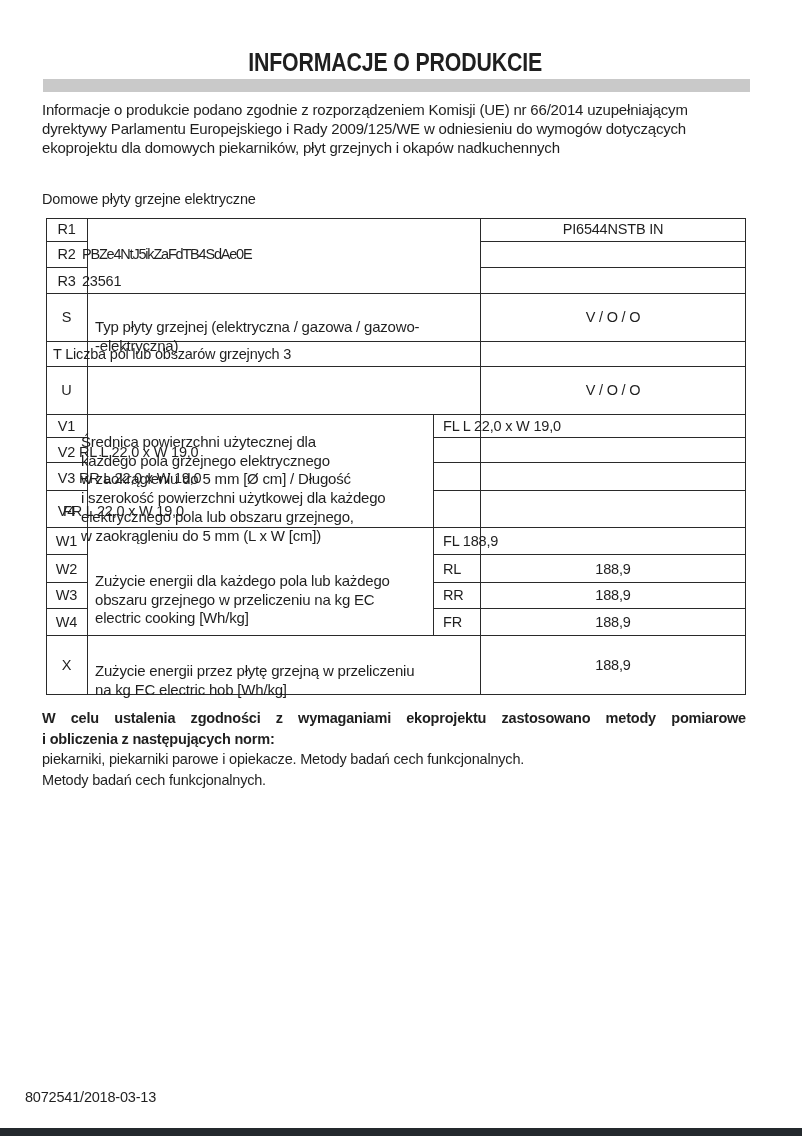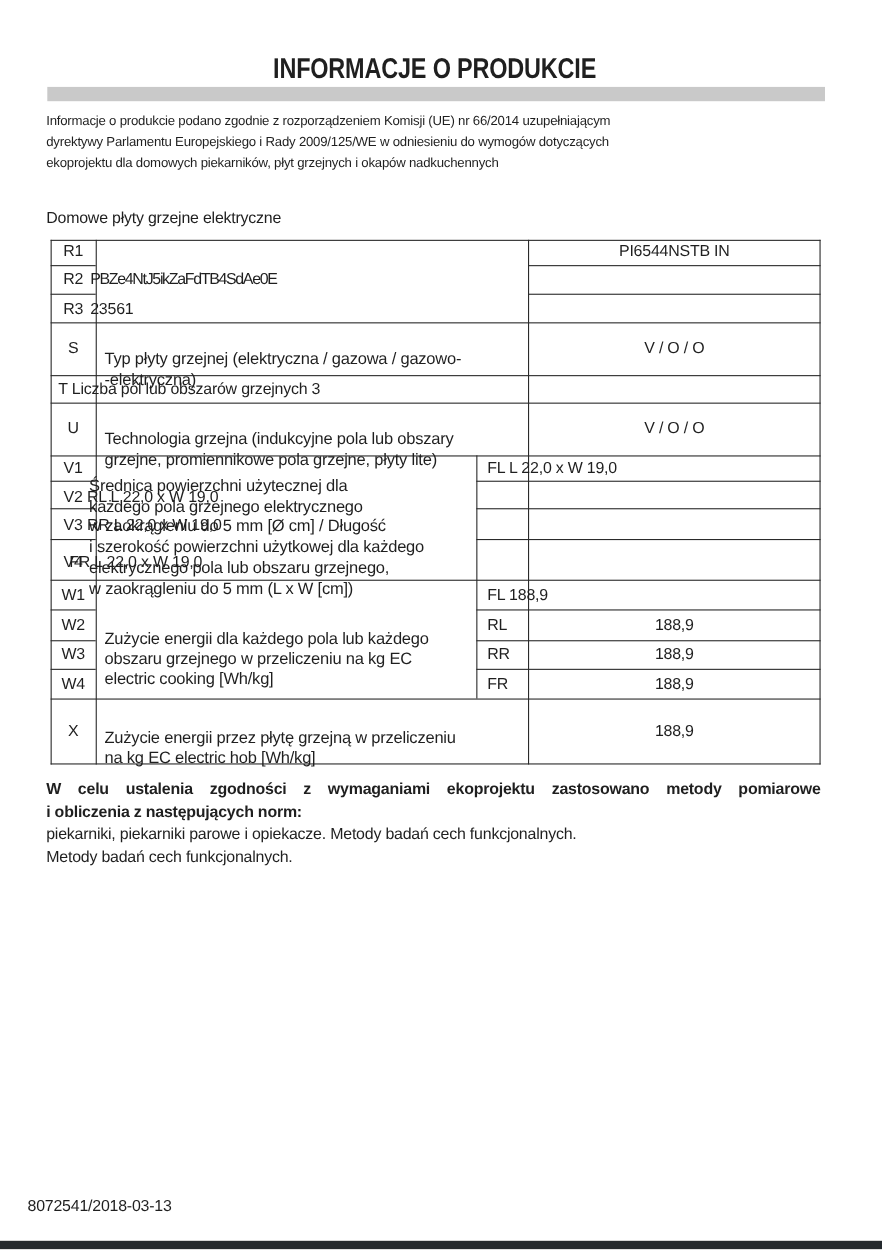--- a/index.html
+++ b/index.html
@@ -4,21 +4,21 @@
 <style>
   html,body{margin:0;padding:0;background:#fff;}
   .page{position:relative;width:802px;height:1136px;background:#ffffff;overflow:hidden;
         font-family:"Liberation Sans",sans-serif;color:#1f1f1f;letter-spacing:-0.2px;}
   .txt{position:absolute;font-size:14.5px;line-height:17px;white-space:nowrap;}
   .pre{white-space:pre-line;}
   .title{position:absolute;top:47px;left:40px;width:710px;text-align:center;
          font-size:26px;font-weight:bold;white-space:nowrap;}
   .title span{display:inline-block;transform:scaleX(0.82);transform-origin:center;}
   .graybar{position:absolute;left:43px;top:79px;width:707px;height:13px;background:#c9c9c9;}
-  .intro{position:absolute;left:42px;top:101px;width:690px;font-size:12px;line-height:18.8px;}
+  .intro{position:absolute;left:42px;top:101px;width:690px;font-size:15px;line-height:18.8px;}
   .seclabel{position:absolute;left:42px;top:191px;font-size:14.5px;}
   .tbl{position:absolute;left:46px;top:218px;width:700px;height:477px;}
   .h{position:absolute;height:1px;background:#2a2a2a;}
   .v{position:absolute;width:1px;background:#2a2a2a;}
   .lab{position:absolute;left:0;width:41px;text-align:center;font-size:14.5px;line-height:17px;}
   .ctr{position:absolute;left:434px;width:266px;text-align:center;font-size:14.5px;line-height:17px;}
   .blk{position:absolute;font-size:15px;line-height:18.8px;white-space:pre-line;margin-top:16px;}
   .garble{letter-spacing:-1.2px;}
   .norms{position:absolute;left:42px;top:708px;width:704px;font-size:14.5px;line-height:20.6px;}
   .norms .ln{display:block;}
@@ -90,22 +90,20 @@
 
     <div class="txt garble" style="left:36px;top:28px;">PBZe4NtJ5ikZaFdTB4SdAe0E</div>
     <div class="txt" style="left:36px;top:55px;">23561</div>
     <div class="txt" style="left:7px;top:128px;">T Liczba pól lub obszarów grzejnych 3</div>
     <div class="txt" style="left:33px;top:226px;">RL L 22,0 x W 19,0</div>
     <div class="txt" style="left:33px;top:252px;">RR L 22,0 x W 19,0</div>
     <div class="txt" style="left:17px;top:285px;">FR L 22,0 x W 19,0</div>
 
     <div class="blk" style="left:49px;top:84px;width:340px;">Typ płyty grzejnej (elektryczna / gazowa / gazowo-
 -elektryczna)</div>
-    <div class="blk" style="left:49px;top:157px;width:340px;">Technologia grzejna (indukcyjne pola lub obszary
-grzejne, promiennikowe pola grzejne, płyty lite)</div>
     <div class="blk" style="left:35px;top:199px;width:350px;line-height:18.7px;">Średnica powierzchni użytecznej dla
 każdego pola grzejnego elektrycznego
 w zaokrągleniu do 5 mm  [Ø cm] / Długość
 i szerokość powierzchni użytkowej dla każdego
 elektrycznego pola lub obszaru grzejnego,
 w zaokrągleniu do 5 mm (L x W [cm])</div>
     <div class="blk" style="left:49px;top:338px;width:335px;line-height:18.7px;">Zużycie energii dla każdego pola lub każdego
 obszaru grzejnego w przeliczeniu na kg EC
 electric cooking [Wh/kg]</div>
     <div class="blk" style="left:49px;top:428px;width:380px;">Zużycie energii przez płytę grzejną w przeliczeniu

